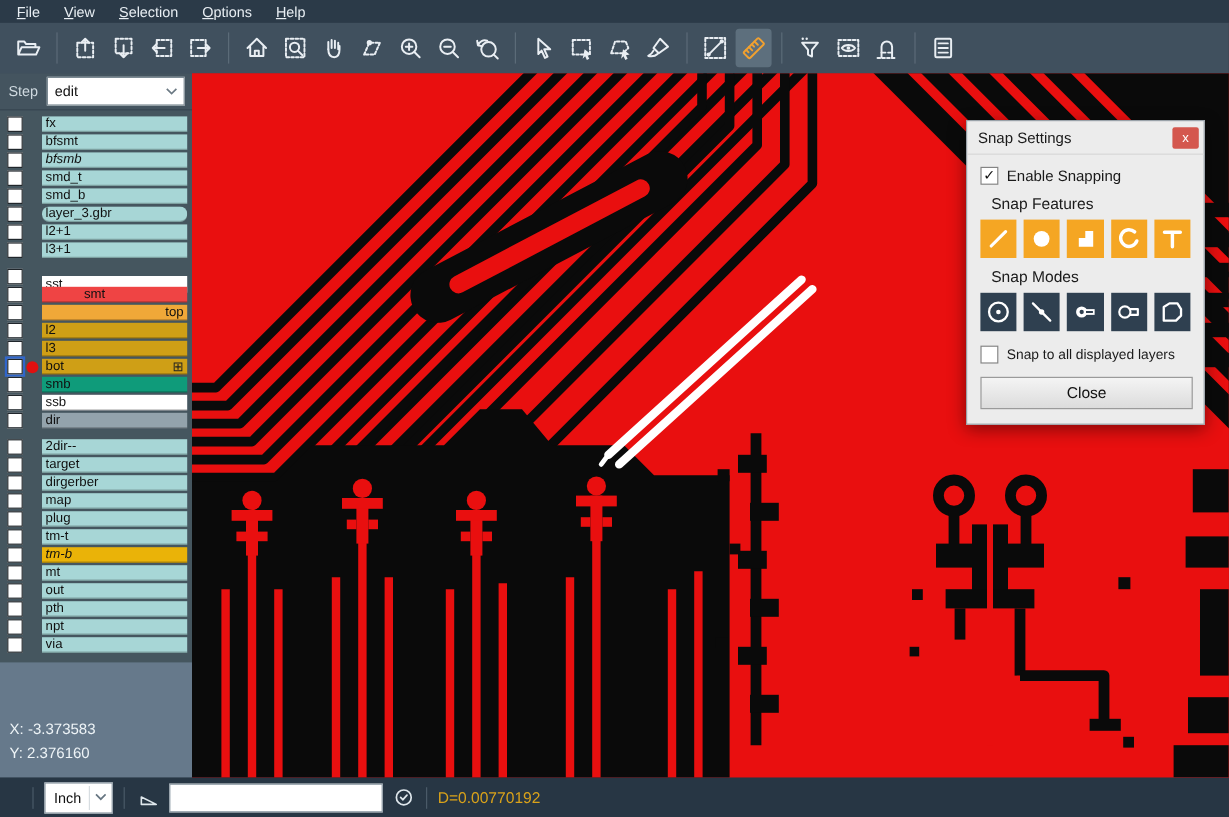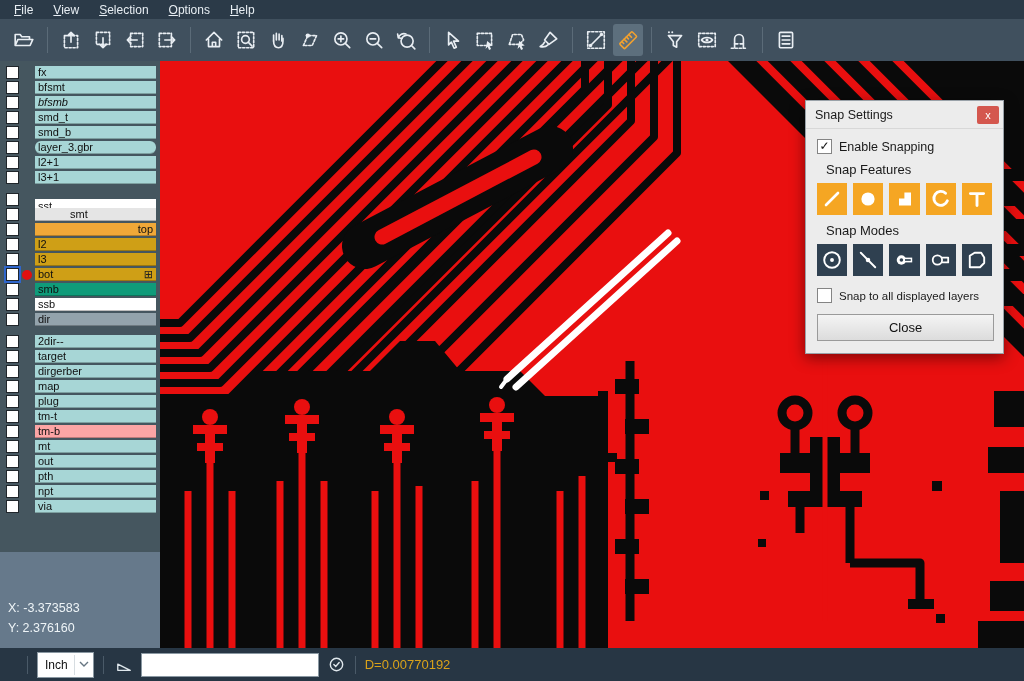--- a/index.html
+++ b/index.html
@@ -233,20 +233,31 @@
     <span class="tsep"></span>
     <div class="tbtn">
       <svg viewBox="0 0 20 20" width="22" height="22" fill="none" stroke="currentColor" stroke-width="1.5" stroke-linecap="round" stroke-linejoin="round">
         <rect x="4" y="3" width="12" height="14" rx="1"></rect>
         <path d="M6.5 6.5 h7 M6.5 10 h7 M6.5 13.5 h7"></path>
       </svg>
     </div>
   </div>
 
 <div class="sidebar">
+  <div class="step-row">
+    <span class="step-label">Step</span>
+    <div class="step-select">
+      <span class="sel-val">edit</span>
+      <span class="chevbox">
+        <svg width="10" height="7" viewBox="0 0 10 7" fill="none" stroke="currentColor" stroke-width="1.4">
+            <path d="M1 1 l4 4 4-4"></path>
+          </svg>
+      </span>
+    </div>
+  </div>
   <div class="layer-list" id="layer-list">
       <div class="lgroup">
         <div class="lrow">
           <span class="cb"></span>
           <span class="dotslot"></span>
           <span class="bar" style="background: rgb(167, 214, 214);">
             <span class="lbl">fx</span>
           </span>
         </div>
         <div class="lrow">
@@ -303,21 +314,21 @@
         <div class="lrow">
           <span class="cb"></span>
           <span class="dotslot"></span>
           <span class="bar" style="background: rgb(255, 255, 255); margin-top: 13px;">
             <span class="lbl">sst</span>
           </span>
         </div>
         <div class="lrow">
           <span class="cb"></span>
           <span class="dotslot"></span>
-          <span class="bar" style="background: #e5e5e5; padding-left: 35px;">
+          <span class="bar" style="background: #ef4444; padding-left: 35px;">
             <span class="lbl">smt</span>
           </span>
         </div>
         <div class="lrow">
           <span class="cb"></span>
           <span class="dotslot"></span>
           <span class="bar" style="background: rgb(240, 168, 56); text-align: right;">
             <span class="lbl">top</span>
           </span>
         </div>
@@ -406,21 +417,21 @@
         <div class="lrow">
           <span class="cb"></span>
           <span class="dotslot"></span>
           <span class="bar" style="background: rgb(167, 214, 214);">
             <span class="lbl">tm-t</span>
           </span>
         </div>
         <div class="lrow">
           <span class="cb"></span>
           <span class="dotslot"></span>
-          <span class="bar" style="background: #fca5a5;">
+          <span class="bar" style="background: #eab308; font-style: italic;">
             <span class="lbl">tm-b</span>
           </span>
         </div>
         <div class="lrow">
           <span class="cb"></span>
           <span class="dotslot"></span>
           <span class="bar" style="background: rgb(167, 214, 214);">
             <span class="lbl">mt</span>
           </span>
         </div>

